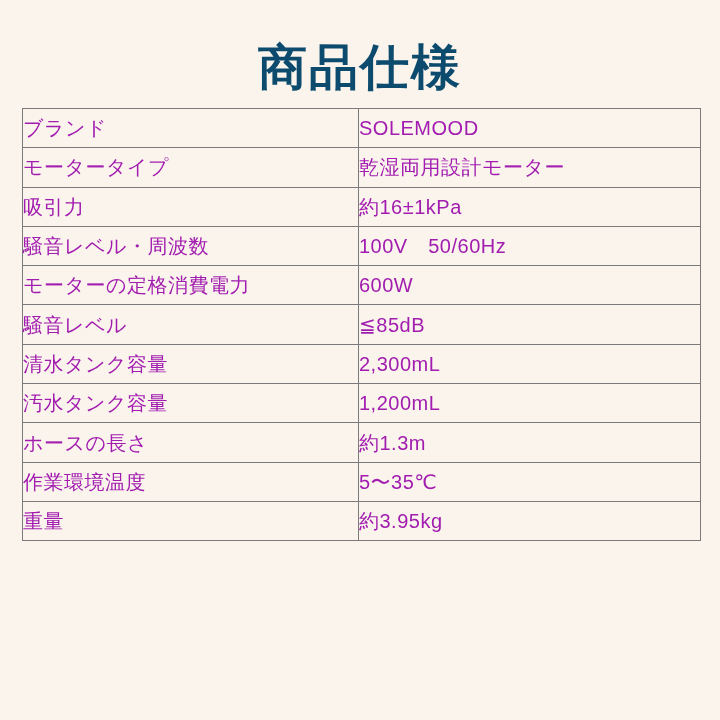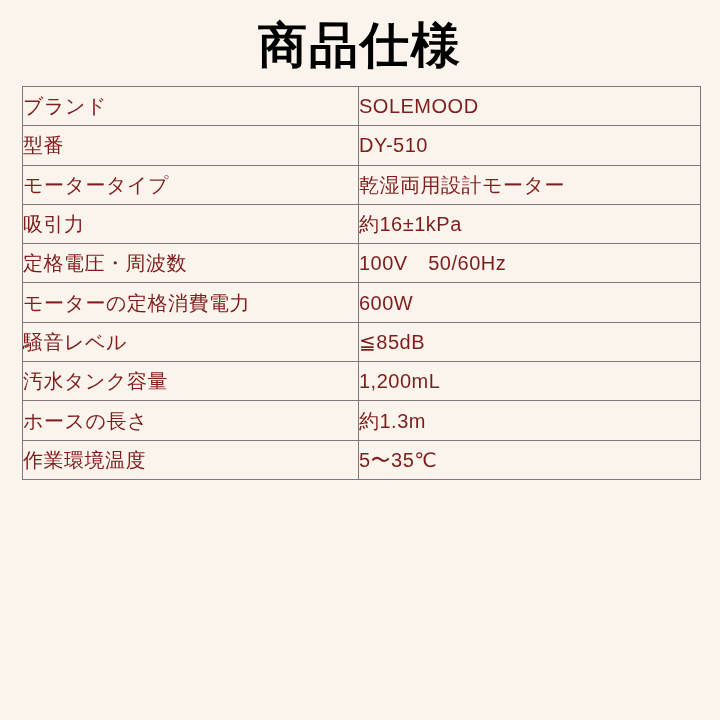--- a/index.html
+++ b/index.html
@@ -19,44 +19,44 @@
     height: 720px;
     box-sizing: border-box;
     background: #faf4ec;
     position: relative;
   }
   .title {
     font-family: "Liberation Serif", "DejaVu Serif", serif;
     font-weight: bold;
     font-size: 49px;
     line-height: 1;
-    color: #000000;
+    color: #0c4a6e;
     text-align: center;
-    padding-top: 21px;
+    padding-top: 43px;
     padding-bottom: 16px;
     letter-spacing: 2px;
   }
   .spec-table-wrap {
     padding: 0 22px;
     box-sizing: border-box;
   }
   table.spec {
     width: 676px;
     border-collapse: collapse;
     table-layout: fixed;
     background: transparent;
   }
   table.spec td {
     border: 1px solid #7a7a7a;
     height: 38.3px;
     padding: 0 0 0 0;
     font-size: 20px;
     vertical-align: middle;
     line-height: 1.1;
-    color: #7f1d1d;
+    color: #a21caf;
   }
   td.label {
     width: 335px;
     padding-left: 32px;
   }
   td.value {
     width: 341px;
     padding-left: 24px;
     text-decoration: underline;
   }
@@ -74,53 +74,57 @@
   <div class="title">商品仕様</div>
 
   <div class="spec-table-wrap">
     <table class="spec">
       <tbody>
         <tr>
           <td class="label"><span>ブランド</span></td>
           <td class="value"><span>SOLEMOOD</span></td>
         </tr>
         <tr>
-          <td class="label"><span>型番</span></td>
-          <td class="value"><span>DY-510</span></td>
-        </tr>
-        <tr>
           <td class="label"><span>モータータイプ</span></td>
           <td class="value"><span>乾湿両用設計モーター</span></td>
         </tr>
         <tr>
           <td class="label"><span>吸引力</span></td>
           <td class="value"><span>約16±1kPa</span></td>
         </tr>
         <tr>
-          <td class="label"><span>定格電圧・周波数</span></td>
+          <td class="label"><span>騒音レベル・周波数</span></td>
           <td class="value"><span>100V　50/60Hz</span></td>
         </tr>
         <tr>
           <td class="label"><span>モーターの定格消費電力</span></td>
           <td class="value"><span>600W</span></td>
         </tr>
         <tr>
           <td class="label"><span>騒音レベル</span></td>
           <td class="value"><span>≦85dB</span></td>
+        </tr>
+        <tr>
+          <td class="label"><span>清水タンク容量</span></td>
+          <td class="value"><span>2,300mL</span></td>
         </tr>
         <tr>
           <td class="label"><span>汚水タンク容量</span></td>
           <td class="value"><span>1,200mL</span></td>
         </tr>
         <tr>
           <td class="label"><span>ホースの長さ</span></td>
           <td class="value"><span>約1.3m</span></td>
         </tr>
         <tr>
           <td class="label"><span>作業環境温度</span></td>
           <td class="value"><span>5〜35℃</span></td>
         </tr>
+        <tr>
+          <td class="label"><span>重量</span></td>
+          <td class="value"><span>約3.95kg</span></td>
+        </tr>
 
       </tbody>
     </table>
   </div>
 
 </div>
 
 </body></html>

